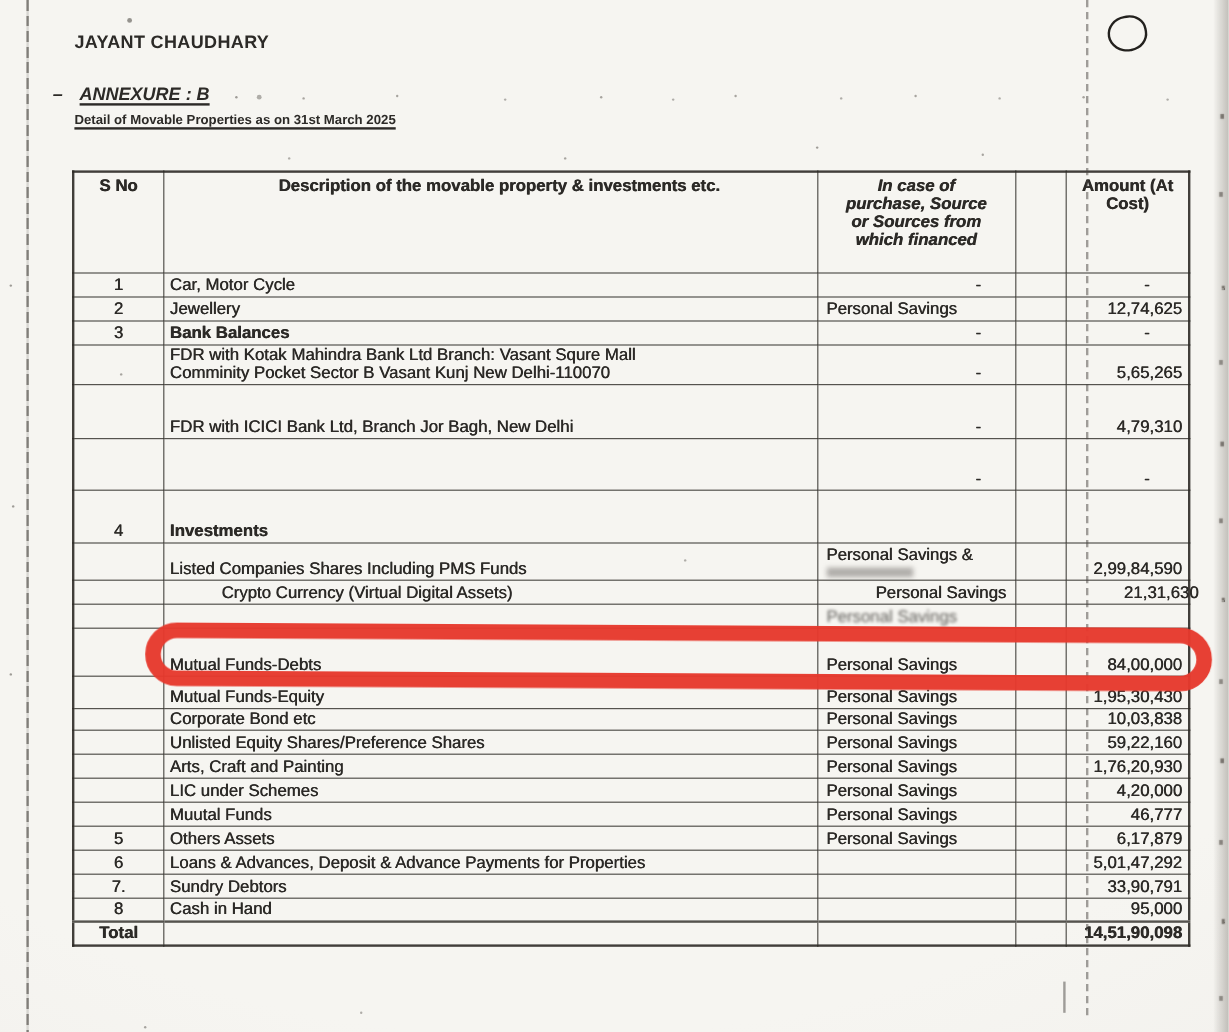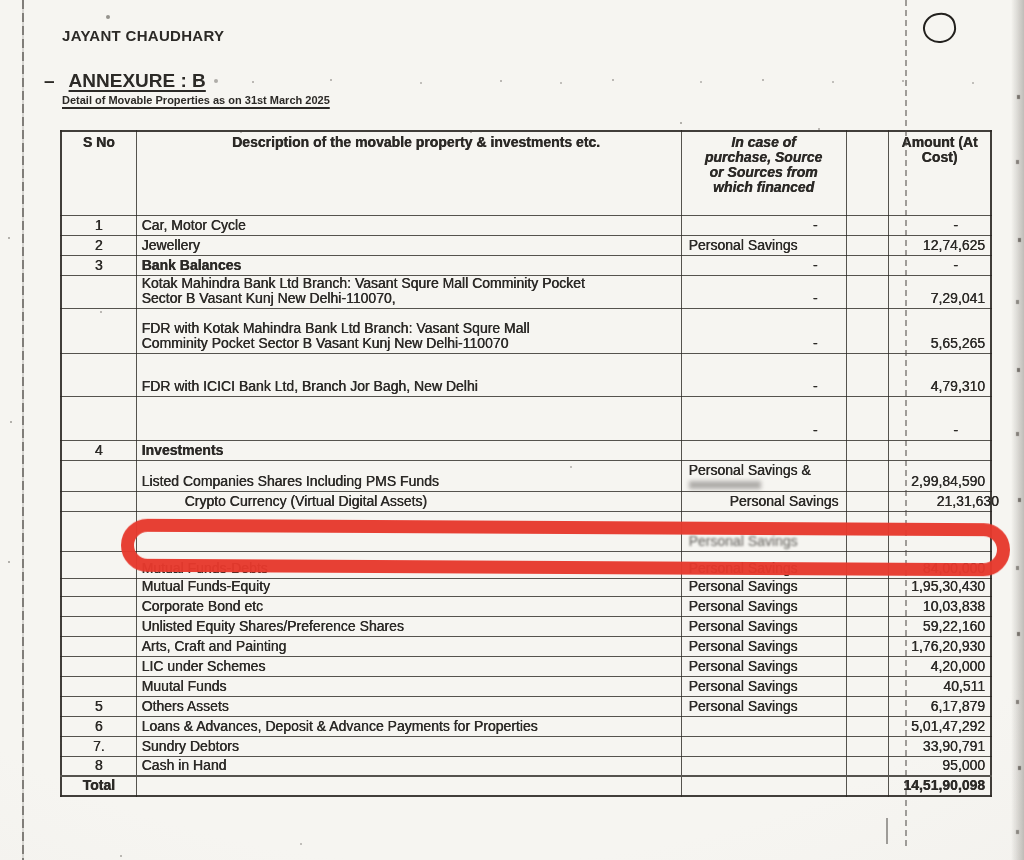--- a/index.html
+++ b/index.html
@@ -4,27 +4,27 @@
 <style>
   html,body{margin:0;padding:0;background:#e9e7e3;}
   .page{
     position:relative;width:1024px;height:860px;overflow:hidden;
     background:radial-gradient(130% 110% at 45% 40%, #f6f5f1 55%, #eeece8 100%);
     font-family:"Liberation Sans", sans-serif;color:#2c2a27;
   }
   .scanwrap{position:absolute;inset:0;filter:blur(0.3px);}
   
   .author{position:absolute;left:62px;top:27px;font-size:15px;font-weight:700;letter-spacing:.3px;}
-  .annex{position:absolute;left:44px;top:70px;font-size:19px;font-weight:700;}
+  .annex{position:absolute;left:44px;top:70px;font-size:15px;font-weight:700;font-style:italic;}
   .annex .title{margin-left:14px;text-decoration:underline;text-underline-offset:3px;text-decoration-thickness:1.5px;}
   .subtitle{position:absolute;left:62px;top:94px;font-size:11px;font-weight:700;
     text-decoration:underline;text-underline-offset:3px;text-decoration-thickness:1.5px;}
   
   table.props{
-    position:absolute;left:60px;top:130px;width:930px;
+    position:absolute;left:60px;top:142px;width:930px;
     border-collapse:collapse;table-layout:fixed;border:2px solid rgba(45,42,38,.9);
   }
   .props th,.props td{
     border:1.5px solid rgba(45,42,38,.8);
     font-size:14px;line-height:15px;padding:0 4px 2px 4px;vertical-align:bottom;
     text-shadow:.4px 0 0 currentColor;overflow:visible;
   }
   .props thead tr{height:84px;}
   .props th{vertical-align:top;padding-top:3px;font-weight:700;}
   th.sno{text-align:center;}
@@ -142,28 +142,20 @@
           </tr>
           <tr class="section">
             <td class="sno">3</td>
             <td class="desc">Bank Balances</td>
             <td class="src dash">-</td>
             <td class="gap"></td>
             <td class="amt dash">-</td>
           </tr>
           <tr>
             <td class="sno"></td>
-            <td class="desc">Kotak Mahindra Bank Ltd Branch: Vasant Squre Mall Comminity Pocket
-Sector B Vasant Kunj New Delhi-110070,</td>
-            <td class="src dash">-</td>
-            <td class="gap"></td>
-            <td class="amt">7,29,041</td>
-          </tr>
-          <tr>
-            <td class="sno"></td>
             <td class="desc">FDR with Kotak Mahindra Bank Ltd Branch: Vasant Squre Mall
 Comminity Pocket Sector B Vasant Kunj New Delhi-110070</td>
             <td class="src dash">-</td>
             <td class="gap"></td>
             <td class="amt">5,65,265</td>
           </tr>
           <tr>
             <td class="sno"></td>
             <td class="desc">FDR with ICICI Bank Ltd, Branch Jor Bagh, New Delhi</td>
             <td class="src dash">-</td>
@@ -245,21 +237,21 @@
             <td class="desc">LIC under Schemes</td>
             <td class="src">Personal Savings</td>
             <td class="gap"></td>
             <td class="amt">4,20,000</td>
           </tr>
           <tr>
             <td class="sno"></td>
             <td class="desc">Muutal Funds</td>
             <td class="src">Personal Savings</td>
             <td class="gap"></td>
-            <td class="amt">40,511</td>
+            <td class="amt">46,777</td>
           </tr>
           <tr>
             <td class="sno">5</td>
             <td class="desc">Others Assets</td>
             <td class="src">Personal Savings</td>
             <td class="gap"></td>
             <td class="amt">6,17,879</td>
           </tr>
           <tr>
             <td class="sno">6</td>

